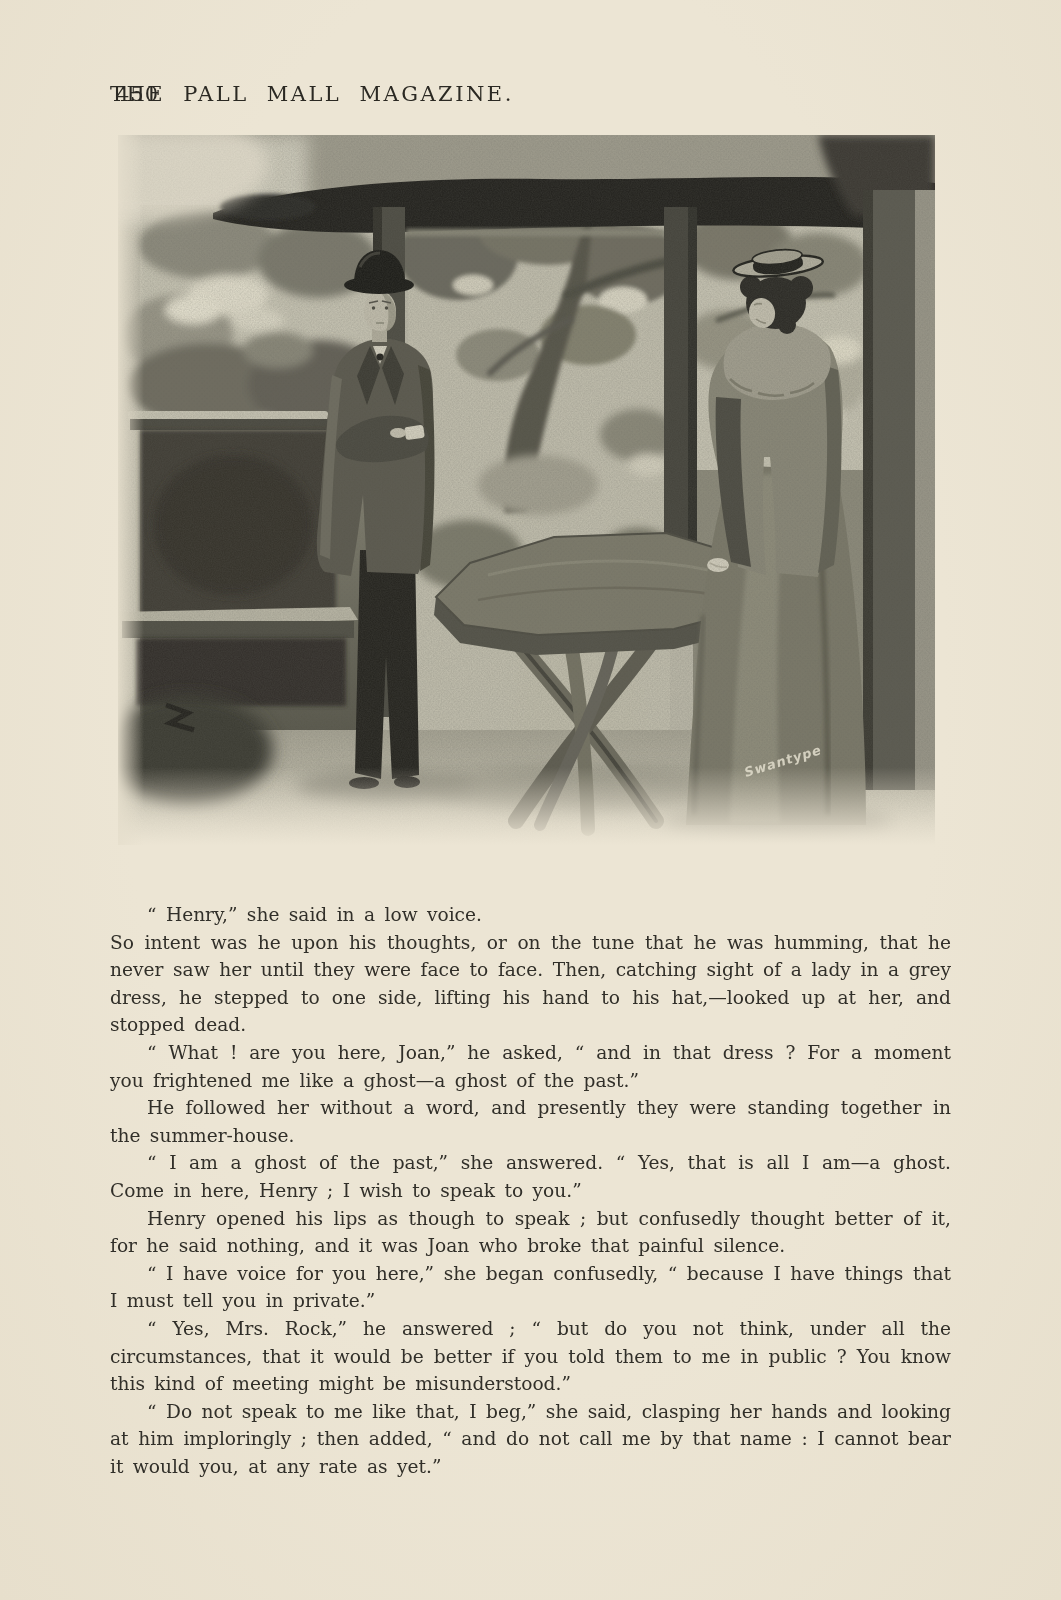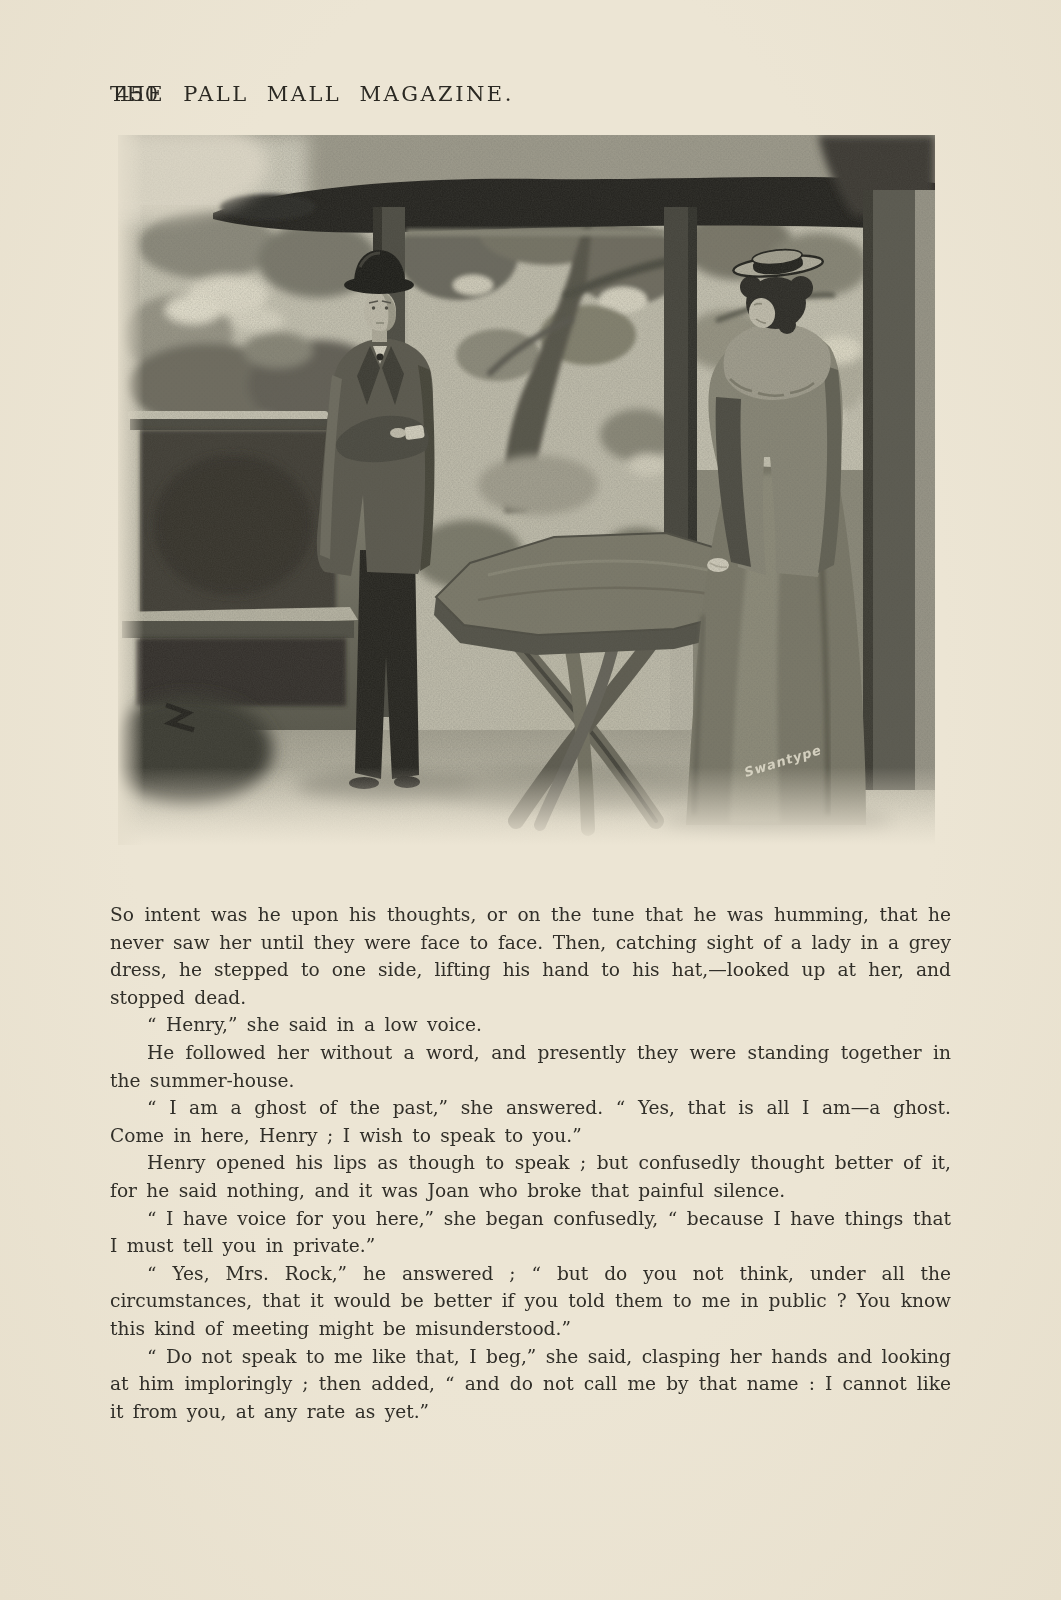--- a/index.html
+++ b/index.html
@@ -254,23 +254,24 @@
       <rect x="0" y="632" width="817" height="78" fill="url(#fadeBottom)"></rect>
       <rect x="0" y="0" width="26" height="710" fill="url(#fadeLeft)"></rect>
       <ellipse cx="30" cy="30" rx="120" ry="55" fill="#e8e1d0" opacity="0.55" filter="url(#b8)"></ellipse>
 
       <text class="sig" transform="translate(628 642) rotate(-17)">Swantype</text>
     </svg>
   </div>
 
 
   <div class="body-text">
+    <p class="para">“ Henry,” she said in a low voice.</p>
     <p class="para first">So intent was he upon his thoughts, or on the tune that he was humming, that he never saw her until they were face to face.  Then, catching sight of a lady in a grey dress, he stepped to one side, lifting his hand to his hat,—looked up at her, and stopped dead.</p>
-    <p class="para">“ Henry,” she said in a low voice.</p>
+    <p class="para">“ What ! are you here, Joan,” he asked, “ and in that dress ?  For a moment you frightened me like a ghost—a ghost of the past.”</p>
     <p class="para">He followed her without a word, and presently they were standing together in the summer-house.</p>
     <p class="para">“ I am a ghost of the past,” she answered.  “ Yes, that is all I am—a ghost. Come in here, Henry ; I wish to speak to you.”</p>
     <p class="para">Henry opened his lips as though to speak ; but confusedly thought better of it, for he said nothing, and it was Joan who broke that painful silence.</p>
     <p class="para">“ I have voice for you here,” she began confusedly, “ because I have things that I must tell you in private.”</p>
     <p class="para">“ Yes, Mrs. Rock,” he answered ; “ but do you not think, under all the circumstances, that it would be better if you told them to me in public ?  You know this kind of meeting might be misunderstood.”</p>
-    <p class="para">“ Do not speak to me like that, I beg,” she said, clasping her hands and looking at him imploringly ; then added, “ and do not call me by that name : I cannot like it from you, at any rate as yet.”</p>
+    <p class="para">“ Do not speak to me like that, I beg,” she said, clasping her hands and looking at him imploringly ; then added, “ and do not call me by that name : I cannot bear it would you, at any rate as yet.”</p>
   </div>
 
 </div>
 
 </body></html>

